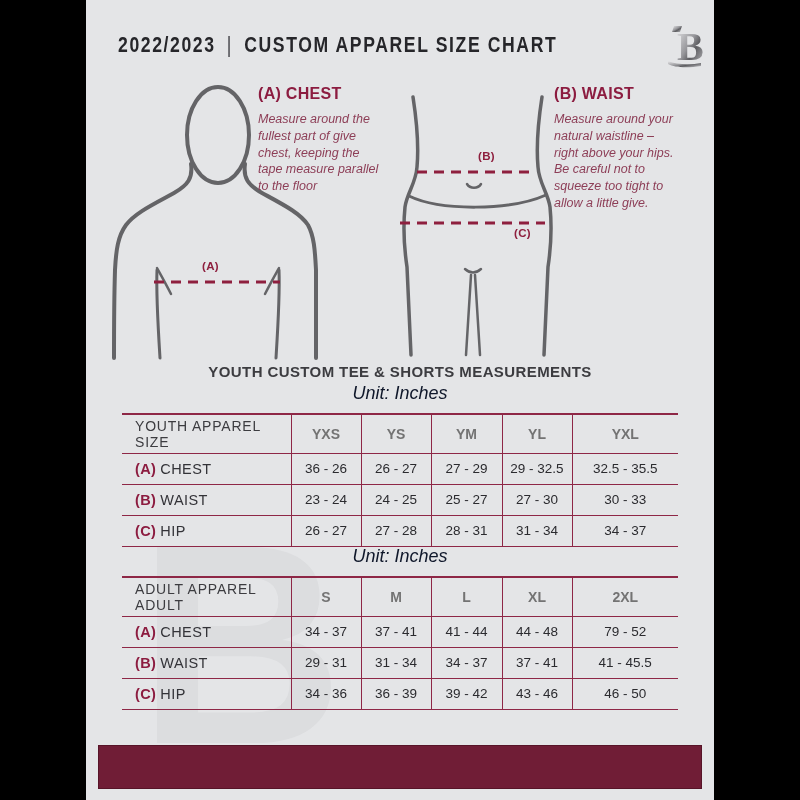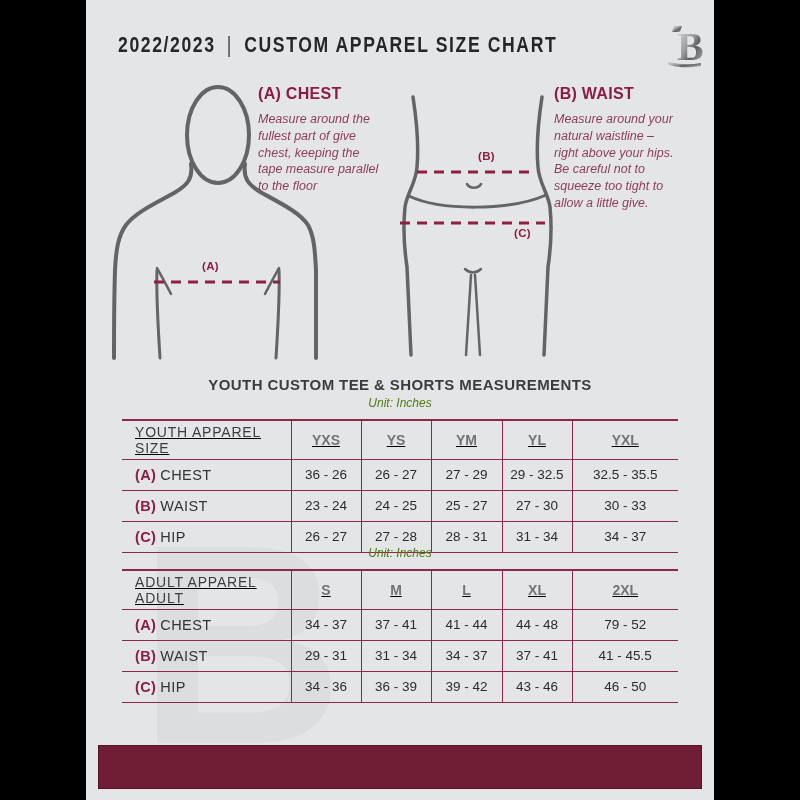--- a/index.html
+++ b/index.html
@@ -38,25 +38,25 @@
   .fig-waist{left:309px;top:95px;width:165px;height:265px;}
   .marker{position:absolute;font-weight:bold;font-size:11.5px;color:var(--maroon-dash);z-index:2;letter-spacing:.3px;}
   .marker-a{left:116px;top:260px;}
   .marker-b{left:392px;top:150px;}
   .marker-c{left:428px;top:227px;}
 
   
   .table-block{position:absolute;left:36px;width:556px;text-align:center;z-index:1;}
   .table-block.youth{top:363px;}
   .table-block.adult{top:543px;}
-  .table-title{font-weight:bold;font-size:15px;letter-spacing:.4px;color:var(--gray-text);margin-top:13px;}
-  .table-unit{font-style:italic;font-size:12px;color:#4d7c0f;margin-top:3px;}
+  .table-title{font-weight:bold;font-size:15px;letter-spacing:.4px;color:var(--gray-text);}
+  .table-unit{font-style:italic;font-size:18px;color:#0f172a;margin-top:3px;}
   table{width:556px;border-collapse:collapse;table-layout:fixed;margin-top:9px;}
   col.c-label{width:169px;} col.c-s{width:70px;} col.c-s3{width:71px;} col.c-last{width:106px;}
-  thead tr{height:39px;border-top:2px solid var(--maroon-line);border-bottom:1.6px solid var(--maroon-line);text-decoration:underline;}
+  thead tr{height:39px;border-top:2px solid var(--maroon-line);border-bottom:1.6px solid var(--maroon-line);}
   tbody tr{height:31px;border-bottom:1.6px solid var(--maroon-line);}
   th,td{font-weight:normal;padding:0;vertical-align:middle;}
   .vline{border-left:1.6px solid var(--maroon-line);}
   .cell-label{text-align:left;padding-left:13px;font-size:14px;letter-spacing:.8px;color:var(--gray-text);}
   .row-label{text-align:left;padding-left:13px;font-size:14.5px;color:#333338;letter-spacing:.4px;}
   .row-prefix{font-weight:bold;color:var(--maroon-head);margin-right:4px;}
   th.size{font-weight:bold;font-size:14px;color:#737373;}
   td.val{font-size:13.5px;color:#2b2b2f;}
 
   

